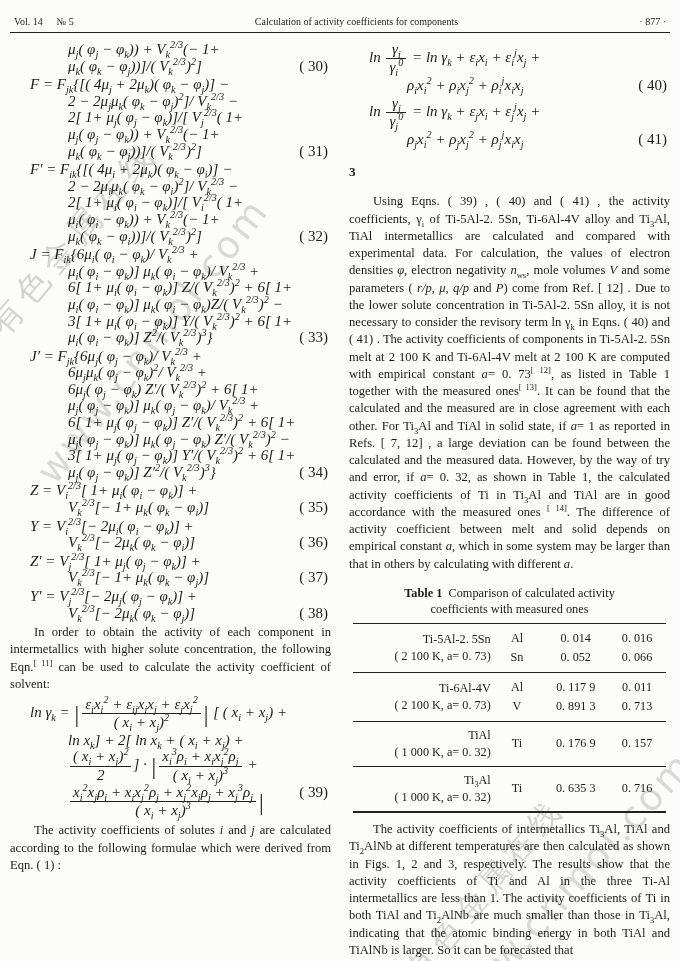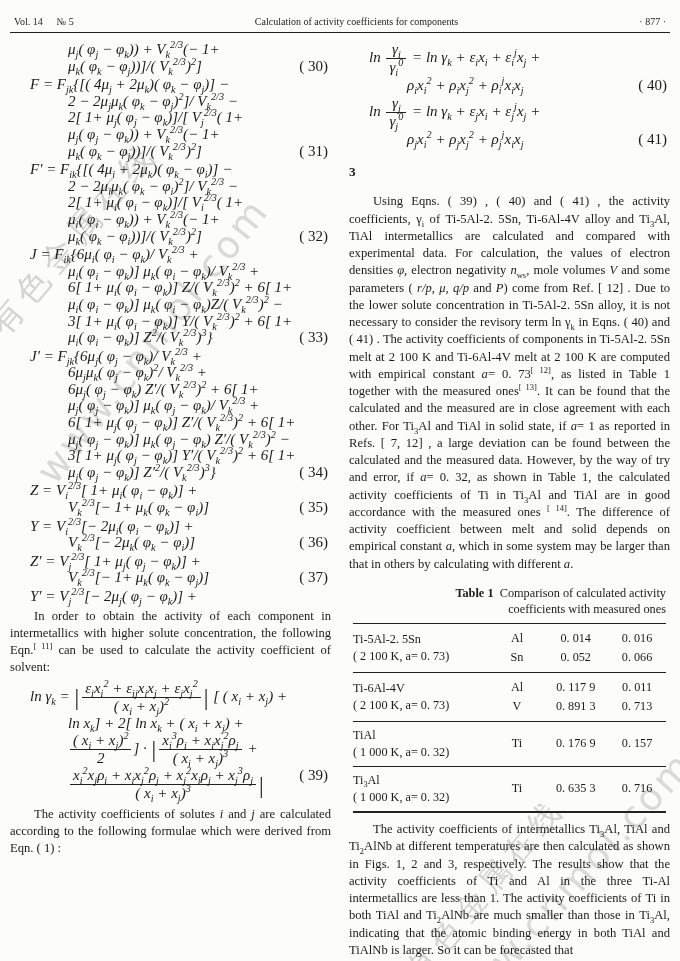--- a/index.html
+++ b/index.html
@@ -44,32 +44,32 @@
   .fr{display:inline-flex;flex-direction:column;text-align:center;vertical-align:middle;line-height:1.15;margin:0 2px;}
   .fr .n{border-bottom:1px solid #222;padding:0 3px;}
   .fr .d{padding:0 3px;}
   .bar{font-style:normal;font-size:1.55em;vertical-align:middle;line-height:0;padding:0 1px;}
   
   p.body{margin:3px 0;text-indent:1.9em;}
   p.body i{font-style:italic;}
   
   .sec{display:flex;gap:16px;font-weight:bold;font-size:13.3px;margin:16px 0 12px;font-family:"Liberation Serif",serif;}
   
-  .cap{text-align:right;font-size:12.3px;line-height:1.35;margin:12px 4px 5px;}
+  .cap{text-align:center;font-size:12.3px;line-height:1.35;margin:12px 4px 5px;}
   .cap .cb{font-weight:bold;}
   .tbl{margin:0 4px 8px;border-top:1.7px solid #222;font-size:12.2px;}
   .t-head{display:flex;border-bottom:1.3px solid #222;padding:5px 0 4px;}
   .t-hc{text-align:center;}
   .t-hc.c0{width:44%;}
   .t-hc.c1{width:17%;}
   .t-hc.c2{width:21%;}
   .t-hc.c3{width:18%;}
   .t-group{display:flex;align-items:center;border-bottom:1.2px solid #222;padding:5px 0;}
   .t-group:last-child{border-bottom:2px solid #222;}
-  .t-alloy{width:44%;text-align:left;line-height:1.4;}
+  .t-alloy{width:44%;text-align:right;line-height:1.4;}
   .t-rows{width:56%;}
   .t-row{display:flex;line-height:1.55;}
   .t-c{text-align:center;}
   .t-c.c1{width:30%;}
   .t-c.c2{width:37%;}
   .t-c.c3{width:33%;}
 </style>
 </head>
 <body>
 
@@ -208,20 +208,24 @@
             </div>
             <div class="eq-line ind1">
               <span class="eq-body">V<sub>k</sub><sup>2/3</sup>[− 1+  μ<sub>k</sub>( φ<sub>k</sub> −  φ<sub>j</sub>)]</span>
               <span class="eq-num">( 37)</span>
             </div>
           </div>
           <div class="eq">
             <div class="eq-line ind0">
               <span class="eq-body">Y′ =  V<sub>j</sub><sup>2/3</sup>[− 2μ<sub>j</sub>( φ<sub>j</sub> −  φ<sub>k</sub>)] +</span>
             </div>
+            <div class="eq-line ind1">
+              <span class="eq-body">V<sub>k</sub><sup>2/3</sup>[− 2μ<sub>k</sub>( φ<sub>k</sub> −  φ<sub>j</sub>)]</span>
+              <span class="eq-num">( 38)</span>
+            </div>
           </div>
         </div>
       <p class="body">In order to obtain the activity of each component in intermetallics with higher solute concentration, the following Eqn.<sup>[ 11]</sup> can be used to calculate the activity coefficient of solvent:</p>
       <div>
           <div class="eq">
             <div class="eq-line ind0">
               <span class="eq-body">ln γ<sub>k</sub> = <span class="bar">|</span><span class="fr">
                   <span class="n">ε<sub>i</sub>x<sub>i</sub><sup>2</sup> +  ε<sub>ij</sub>x<sub>i</sub>x<sub>j</sub> +  ε<sub>j</sub>x<sub>j</sub><sup>2</sup></span>
                   <span class="d">( x<sub>i</sub> +  x<sub>j</sub>)<sup>2</sup></span>
                 </span><span class="bar">|</span> [ ( x<sub>i</sub> +  x<sub>j</sub>) +</span>

